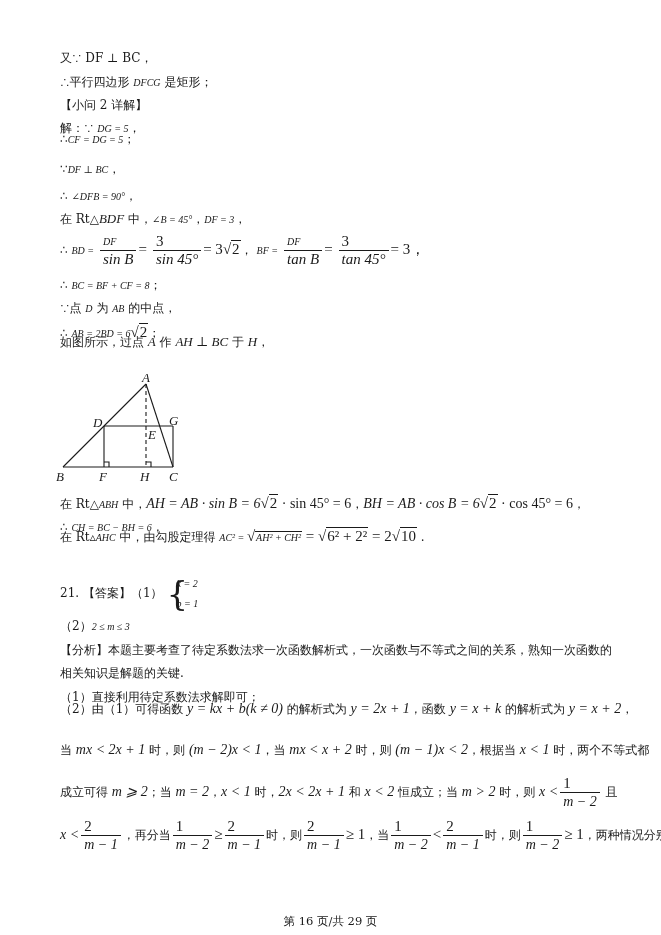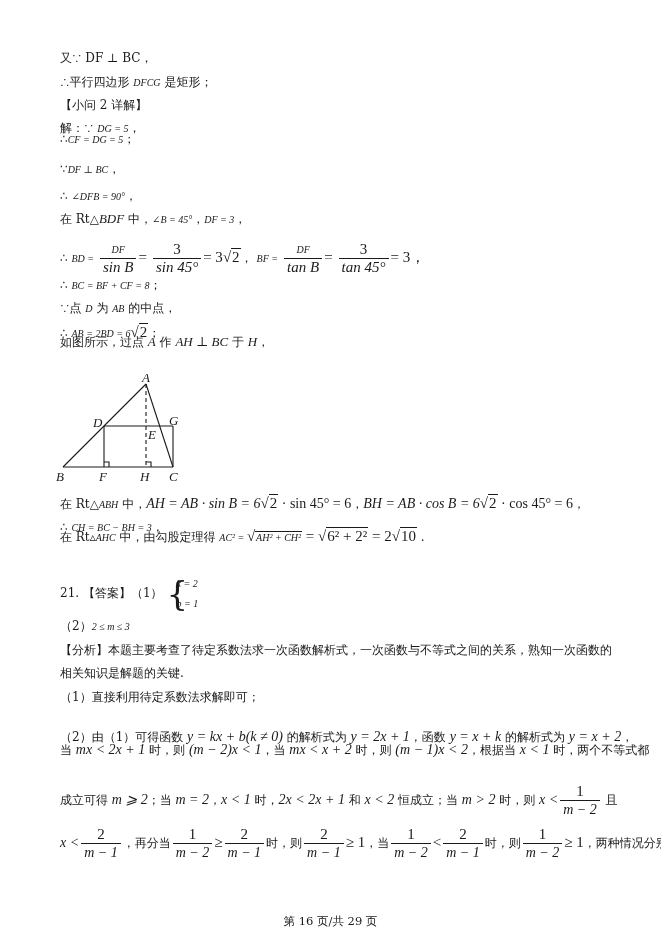--- a/index.html
+++ b/index.html
@@ -2,21 +2,21 @@
 <html><head>
 <meta charset="utf-8">
 <style>
   html, body { margin: 0; padding: 0; background: #ffffff; }
   body { width: 661px; height: 935px; position: relative; overflow: hidden;
          font-family: "DejaVu Serif", "Liberation Serif", serif; color: #1a1a1a; }
   .line { position: absolute; left: 60px; font-size: 12.5px; white-space: nowrap; line-height: 18px; }
   .m { font-family: "Liberation Serif", "DejaVu Serif", serif; font-style: italic; font-size: 10px; }
   .r { font-family: "Liberation Serif", "DejaVu Serif", serif; font-size: 15px; }
   .cn { font-size: 12px; }
-  .frac { display: inline-block; vertical-align: middle; text-align: center; margin: 8px 2px; }
+  .frac { display: inline-block; vertical-align: middle; margin: 0 2px; }
   .frac .num { display: block; padding: 0 3px; border-bottom: 1px solid #1a1a1a; line-height: 17px; }
   .frac .den { display: block; padding: 0 3px; line-height: 17px; font-style: italic; }
   .sqrt { border-top: 1px solid #1a1a1a; padding: 0 1px; }
   .brace-wrap { display: inline-block; vertical-align: middle; position: relative; padding-left: 10px; }
   .brace { position: absolute; left: 0; top: 0; font-size: 34px; line-height: 38px; font-family: "DejaVu Serif", serif; }
   .brace-wrap div { line-height: 20px; font-style: italic; }
   .footer { position: absolute; top: 914px; left: 0; width: 661px; text-align: center; font-size: 11.5px; }
   #diagram { position: absolute; left: 55px; top: 372px; }
 </style>
 </head>
@@ -103,21 +103,21 @@
       <text x="114" y="53">G</text>
       <text x="85" y="109">H</text>
     </g>
   </svg>
 
   <div class="line" style="top:494px">
     <span class="cn">在 Rt△</span><span class="m">ABH</span><span class="cn"> 中，</span><span class="m" style="font-size:14px">AH = AB · sin B = 6</span><span class="r">√</span><span class="r sqrt">2</span><span class="r" style="font-size:14px"> · sin 45° = 6</span><span class="cn">，</span><span class="m" style="font-size:14px">BH = AB · cos B = 6</span><span class="r">√</span><span class="r sqrt">2</span><span class="r" style="font-size:14px"> · cos 45° = 6</span><span class="cn">，</span>
   </div>
 
   <div class="line" style="top:518px">
-    <span class="cn">∴ </span><span class="m">CH = BC − BH = 3</span><span class="cn">，</span>
+    <span class="cn">∴ </span><span class="m">CH = BC − BH = 6</span><span class="cn">，</span>
   </div>
 
   <div class="line" style="top:527px">
     <span class="cn">在 Rt▵</span><span class="m">AHC</span><span class="cn"> 中，由勾股定理得 </span><span class="m">AC² = </span><span class="r">√</span><span class="m sqrt">AH² + CH²</span><span class="r"> = </span><span class="r">√</span><span class="r sqrt">6² + 2²</span><span class="r"> = 2</span><span class="r">√</span><span class="r sqrt">10</span><span class="cn"> .</span>
   </div>
 
   <div class="line" style="top:573px; line-height:40px">
     <span class="cn">21. 【答案】（1）</span>
     <span class="brace-wrap">
       <span class="brace">{</span>
@@ -133,21 +133,21 @@
   <div class="line" style="top:641px">
     <span class="cn">【分析】本题主要考查了待定系数法求一次函数解析式，一次函数与不等式之间的关系，熟知一次函数的</span>
   </div>
   <div class="line" style="top:664px">
     <span class="cn">相关知识是解题的关键.</span>
   </div>
   <div class="line" style="top:688px">
     <span class="cn">（1）直接利用待定系数法求解即可；</span>
   </div>
 
-  <div class="line" style="top:728px">
+  <div class="line" style="top:700px">
     <span class="cn">（2）由（1）可得函数 </span><span class="m" style="font-size:14px">y = kx + b(k ≠ 0)</span><span class="cn"> 的解析式为 </span><span class="m" style="font-size:14px">y = 2x + 1</span><span class="cn">，函数 </span><span class="m" style="font-size:14px">y = x + k</span><span class="cn"> 的解析式为 </span><span class="m" style="font-size:14px">y = x + 2</span><span class="cn">，</span>
   </div>
 
   <div class="line" style="top:741px">
     <span class="cn">当 </span><span class="m" style="font-size:14px">mx &lt; 2x + 1</span><span class="cn"> 时，则 </span><span class="m" style="font-size:14px">(m − 2)x &lt; 1</span><span class="cn">，当 </span><span class="m" style="font-size:14px">mx &lt; x + 2</span><span class="cn"> 时，则 </span><span class="m" style="font-size:14px">(m − 1)x &lt; 2</span><span class="cn">，根据当 </span><span class="m" style="font-size:14px">x &lt; 1</span><span class="cn"> 时，两个不等式都</span>
   </div>
 
   <div class="line" style="top:775px">
     <span class="cn">成立可得 </span><span class="m" style="font-size:14px">m ⩾ 2</span><span class="cn">；当 </span><span class="m" style="font-size:14px">m = 2</span><span class="cn">，</span><span class="m" style="font-size:14px">x &lt; 1</span><span class="cn"> 时，</span><span class="m" style="font-size:14px">2x &lt; 2x + 1</span><span class="cn"> 和 </span><span class="m" style="font-size:14px">x &lt; 2</span><span class="cn"> 恒成立；当 </span><span class="m" style="font-size:14px">m &gt; 2</span><span class="cn"> 时，则 </span><span class="m" style="font-size:14px">x &lt;</span><span class="frac"><span class="num r">1</span><span class="den m" style="font-size:14px">m − 2</span></span><span class="cn"> 且</span>
   </div>

